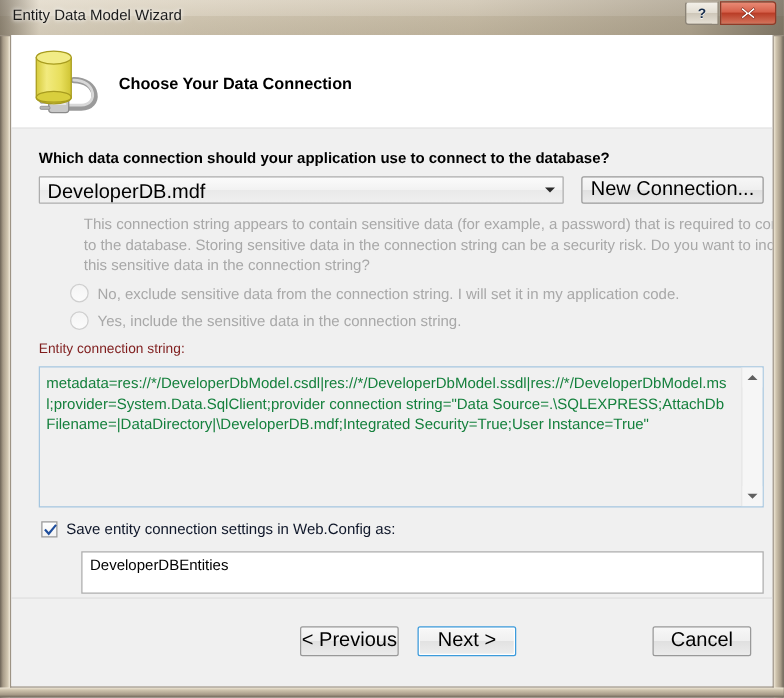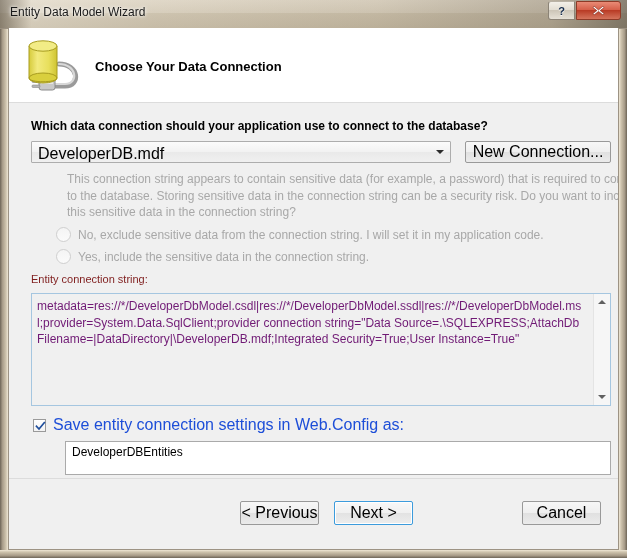--- a/index.html
+++ b/index.html
@@ -281,21 +281,21 @@
     background: #f0f0f0;
     overflow: hidden;
   }
   .textarea-content {
     position: absolute;
     left: 5px;
     top: 4px;
     width: 548px;
     font-size: 12px;
     line-height: 16.5px;
-    color: #701a75;
+    color: #15803d;
     word-break: break-all;
     white-space: pre-wrap;
   }
   .vscroll {
     position: absolute;
     right: 0; top: 0;
     width: 16px;
     height: 111px;
     background: #f6f6f6;
     border-left: 1px solid #e4e4e4;
@@ -324,22 +324,22 @@
     border-right: 4px solid transparent;
     border-top: 4px solid #606060;
   }
 
   .check-row {
     position: absolute;
     left: 24px;
     top: 313px;
     display: flex;
     align-items: center;
-    font-size: 16px;
-    color: #1d4ed8;
+    font-size: 12px;
+    color: #0f172a;
   }
   .checkbox {
     position: relative;
     width: 13px;
     height: 13px;
     box-sizing: border-box;
     border: 1px solid #9a9a9a;
     background: linear-gradient(to bottom, #ffffff, #f3f3f3);
     margin-right: 7px;
     flex: none;

